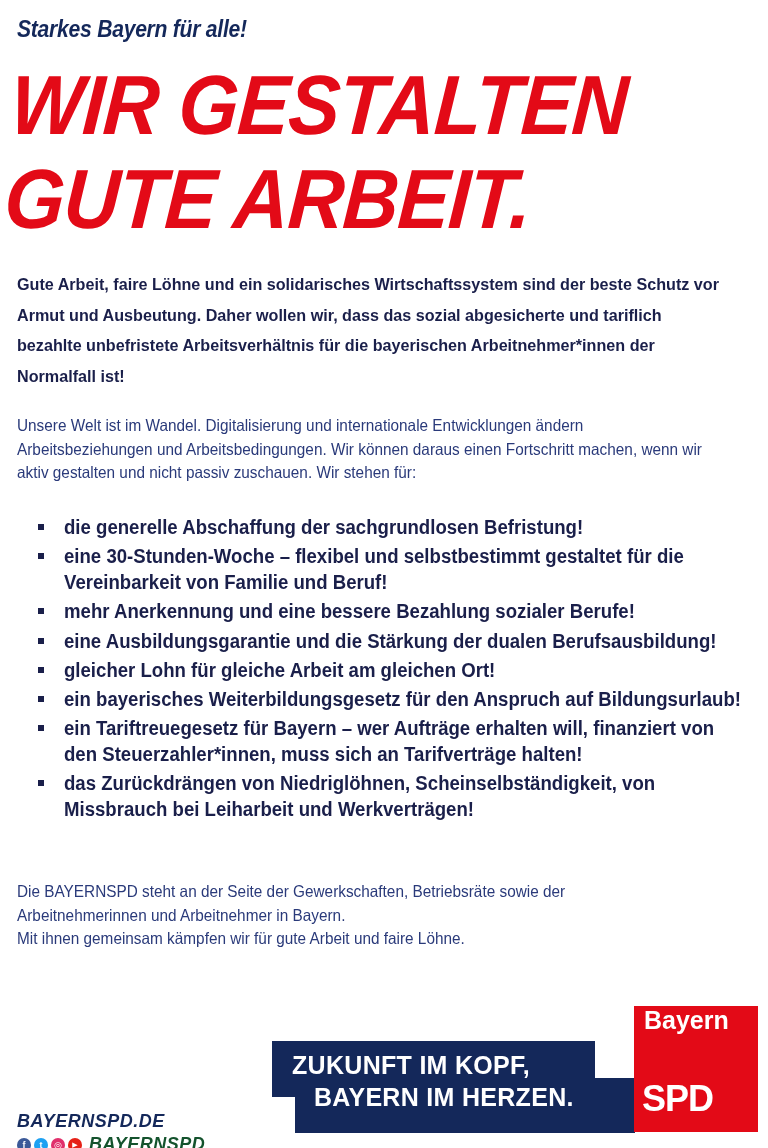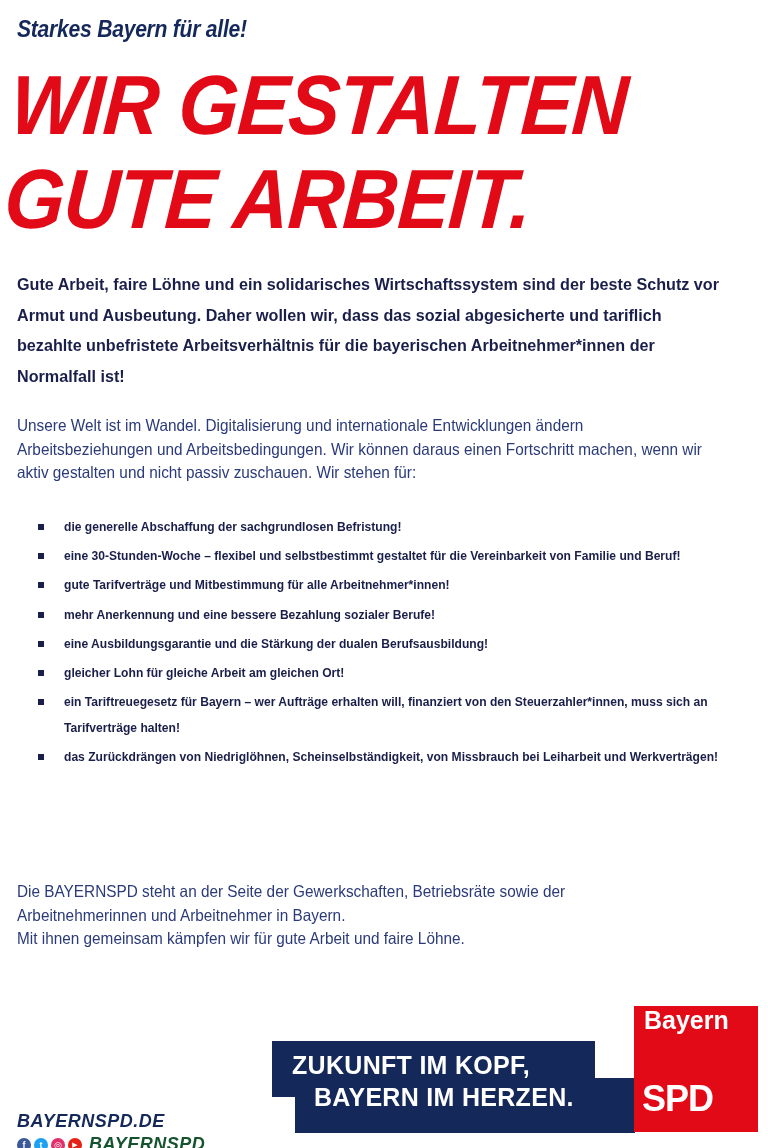--- a/index.html
+++ b/index.html
@@ -16,21 +16,21 @@
 
     .lead { position: absolute; left: 17px; top: 270px; width: 745px; margin: 0;
             font-size: 17px; font-weight: bold; line-height: 30.5px; color: #1a1f4a;
             transform: scaleX(0.95); transform-origin: left top; }
 
     .intro { position: absolute; left: 17px; top: 414px; width: 745px; margin: 0;
              font-size: 16.5px; line-height: 23.5px; color: #2a3a7a;
              transform: scaleX(0.93); transform-origin: left top; }
 
     .bullets { position: absolute; left: 38px; top: 514px; width: 730px; margin: 0; padding: 0; list-style: none; }
-    .bullets li { position: relative; padding-left: 26px; font-size: 13px; font-weight: bold;
+    .bullets li { position: relative; padding-left: 26px; font-size: 20px; font-weight: bold;
                   line-height: 26px; color: #1a1f4a; margin-bottom: 3.2px; }
     .bullets li .txt { display: inline-block; transform: scaleX(0.93); transform-origin: left top; width: 740px; }
     .bullets li .dot { position: absolute; left: 0; top: 10px; width: 6px; height: 6px; background: #1a1f4a; }
 
     .closing { position: absolute; left: 17px; top: 880px; width: 745px; margin: 0;
                font-size: 16.5px; line-height: 23.5px; color: #2a3a7a;
                transform: scaleX(0.93); transform-origin: left top; }
     .closing span { display: block; }
 
     .footer-left { position: absolute; left: 17px; top: 1075px; margin-top: 36px; }
@@ -62,24 +62,24 @@
   <span>GUTE ARBEIT.</span>
 </h1>
 
 <p class="lead">Gute Arbeit, faire Löhne und ein solidarisches Wirtschaftssystem sind der beste Schutz vor Armut und Ausbeutung. Daher wollen wir, dass das sozial abgesicherte und tariflich bezahlte unbefristete Arbeitsverhältnis für die bayerischen Arbeitnehmer*innen der Normalfall ist!</p>
 
 <p class="intro">Unsere Welt ist im Wandel. Digitalisierung und internationale Entwicklungen ändern Arbeitsbeziehungen und Arbeitsbedingungen. Wir können daraus einen Fortschritt machen, wenn wir aktiv gestalten und nicht passiv zuschauen. Wir stehen für:</p>
 
 <ul class="bullets">
   <li><span class="dot"></span><span class="txt">die generelle Abschaffung der sachgrundlosen Befristung!</span></li>
   <li><span class="dot"></span><span class="txt">eine 30-Stunden-Woche – flexibel und selbstbestimmt gestaltet für die Vereinbarkeit von Familie und Beruf!</span></li>
-  <li><span class="dot"></span><span class="txt">gute Tarifverträge und Mitbestimmung für alle Arbeitnehmer*innen!</span></li>
   <li><span class="dot"></span><span class="txt">mehr Anerkennung und eine bessere Bezahlung sozialer Berufe!</span></li>
   <li><span class="dot"></span><span class="txt">eine Ausbildungsgarantie und die Stärkung der dualen Berufsausbildung!</span></li>
   <li><span class="dot"></span><span class="txt">gleicher Lohn für gleiche Arbeit am gleichen Ort!</span></li>
+  <li><span class="dot"></span><span class="txt">ein bayerisches Weiterbildungsgesetz für den Anspruch auf Bildungsurlaub!</span></li>
   <li><span class="dot"></span><span class="txt">ein Tariftreuegesetz für Bayern – wer Aufträge erhalten will, finanziert von den Steuerzahler*innen, muss sich an Tarifverträge halten!</span></li>
   <li><span class="dot"></span><span class="txt">das Zurückdrängen von Niedriglöhnen, Scheinselbständigkeit, von Missbrauch bei Leiharbeit und Werkverträgen!</span></li>
 </ul>
 
 <p class="closing">
   <span>Die BAYERNSPD steht an der Seite der Gewerkschaften, Betriebsräte sowie der</span>
   <span>Arbeitnehmerinnen und Arbeitnehmer in Bayern.</span>
   <span>Mit ihnen gemeinsam kämpfen wir für gute Arbeit und faire Löhne.</span>
 </p>
 

